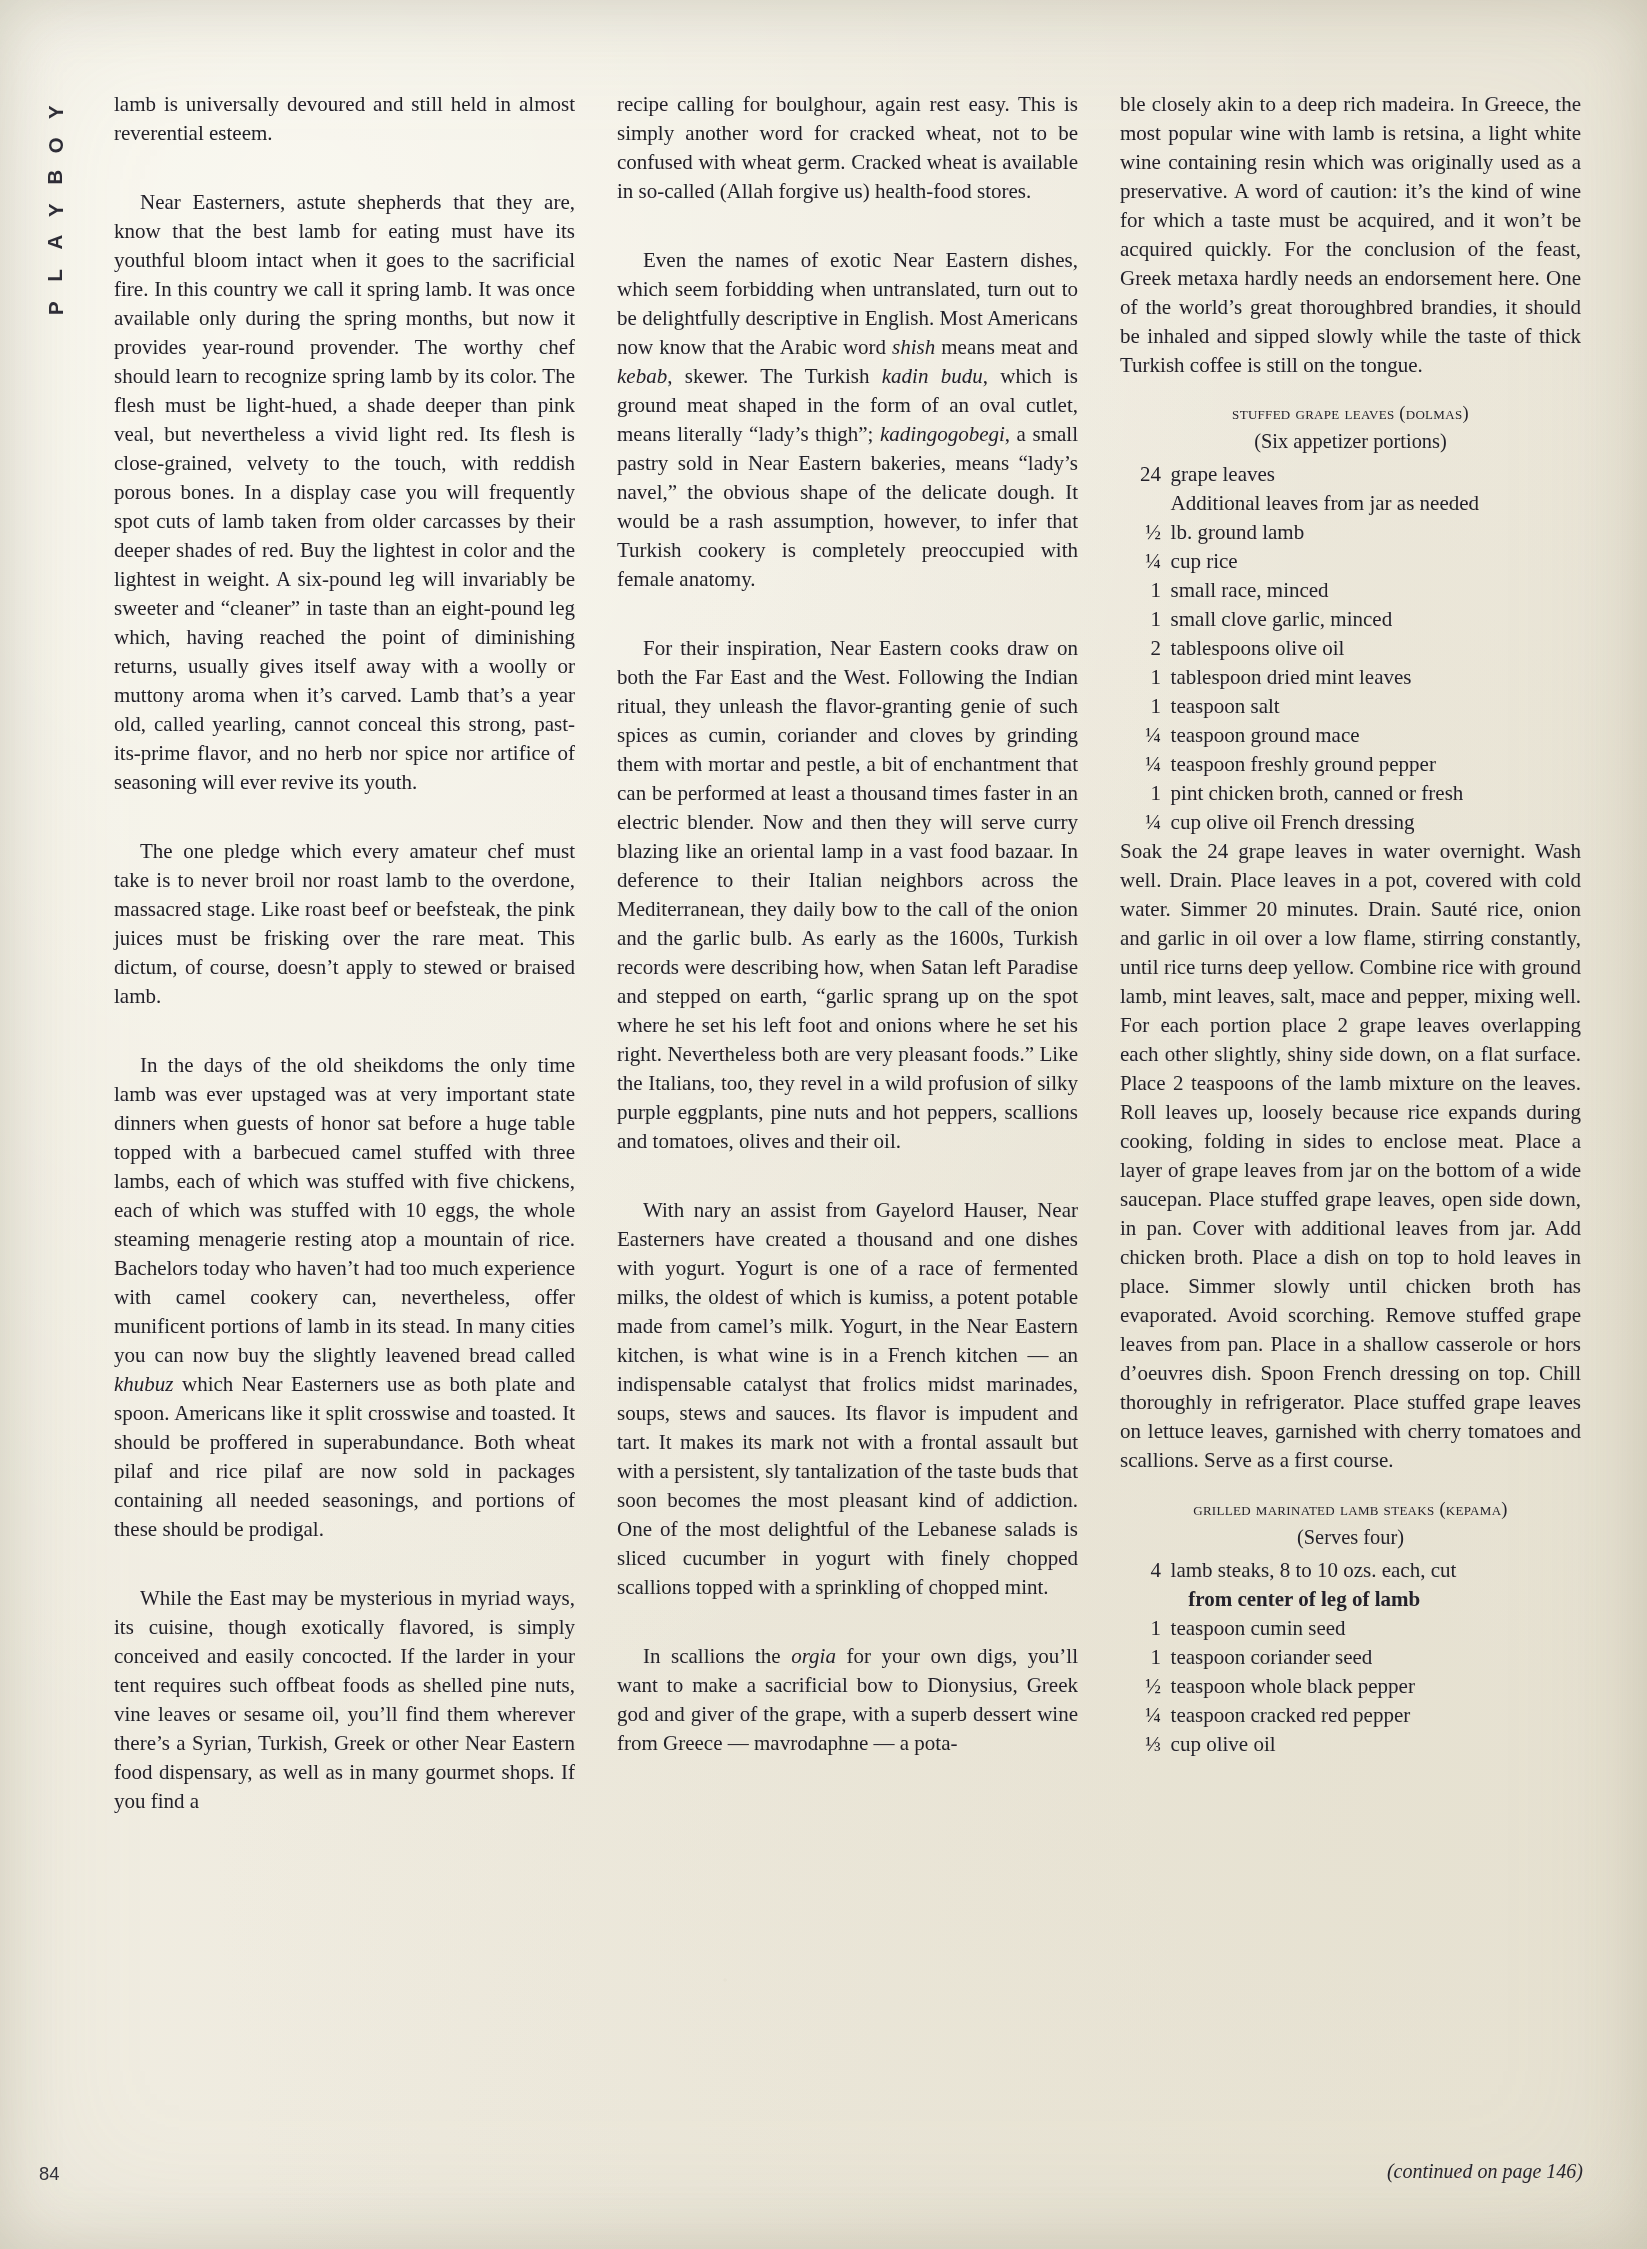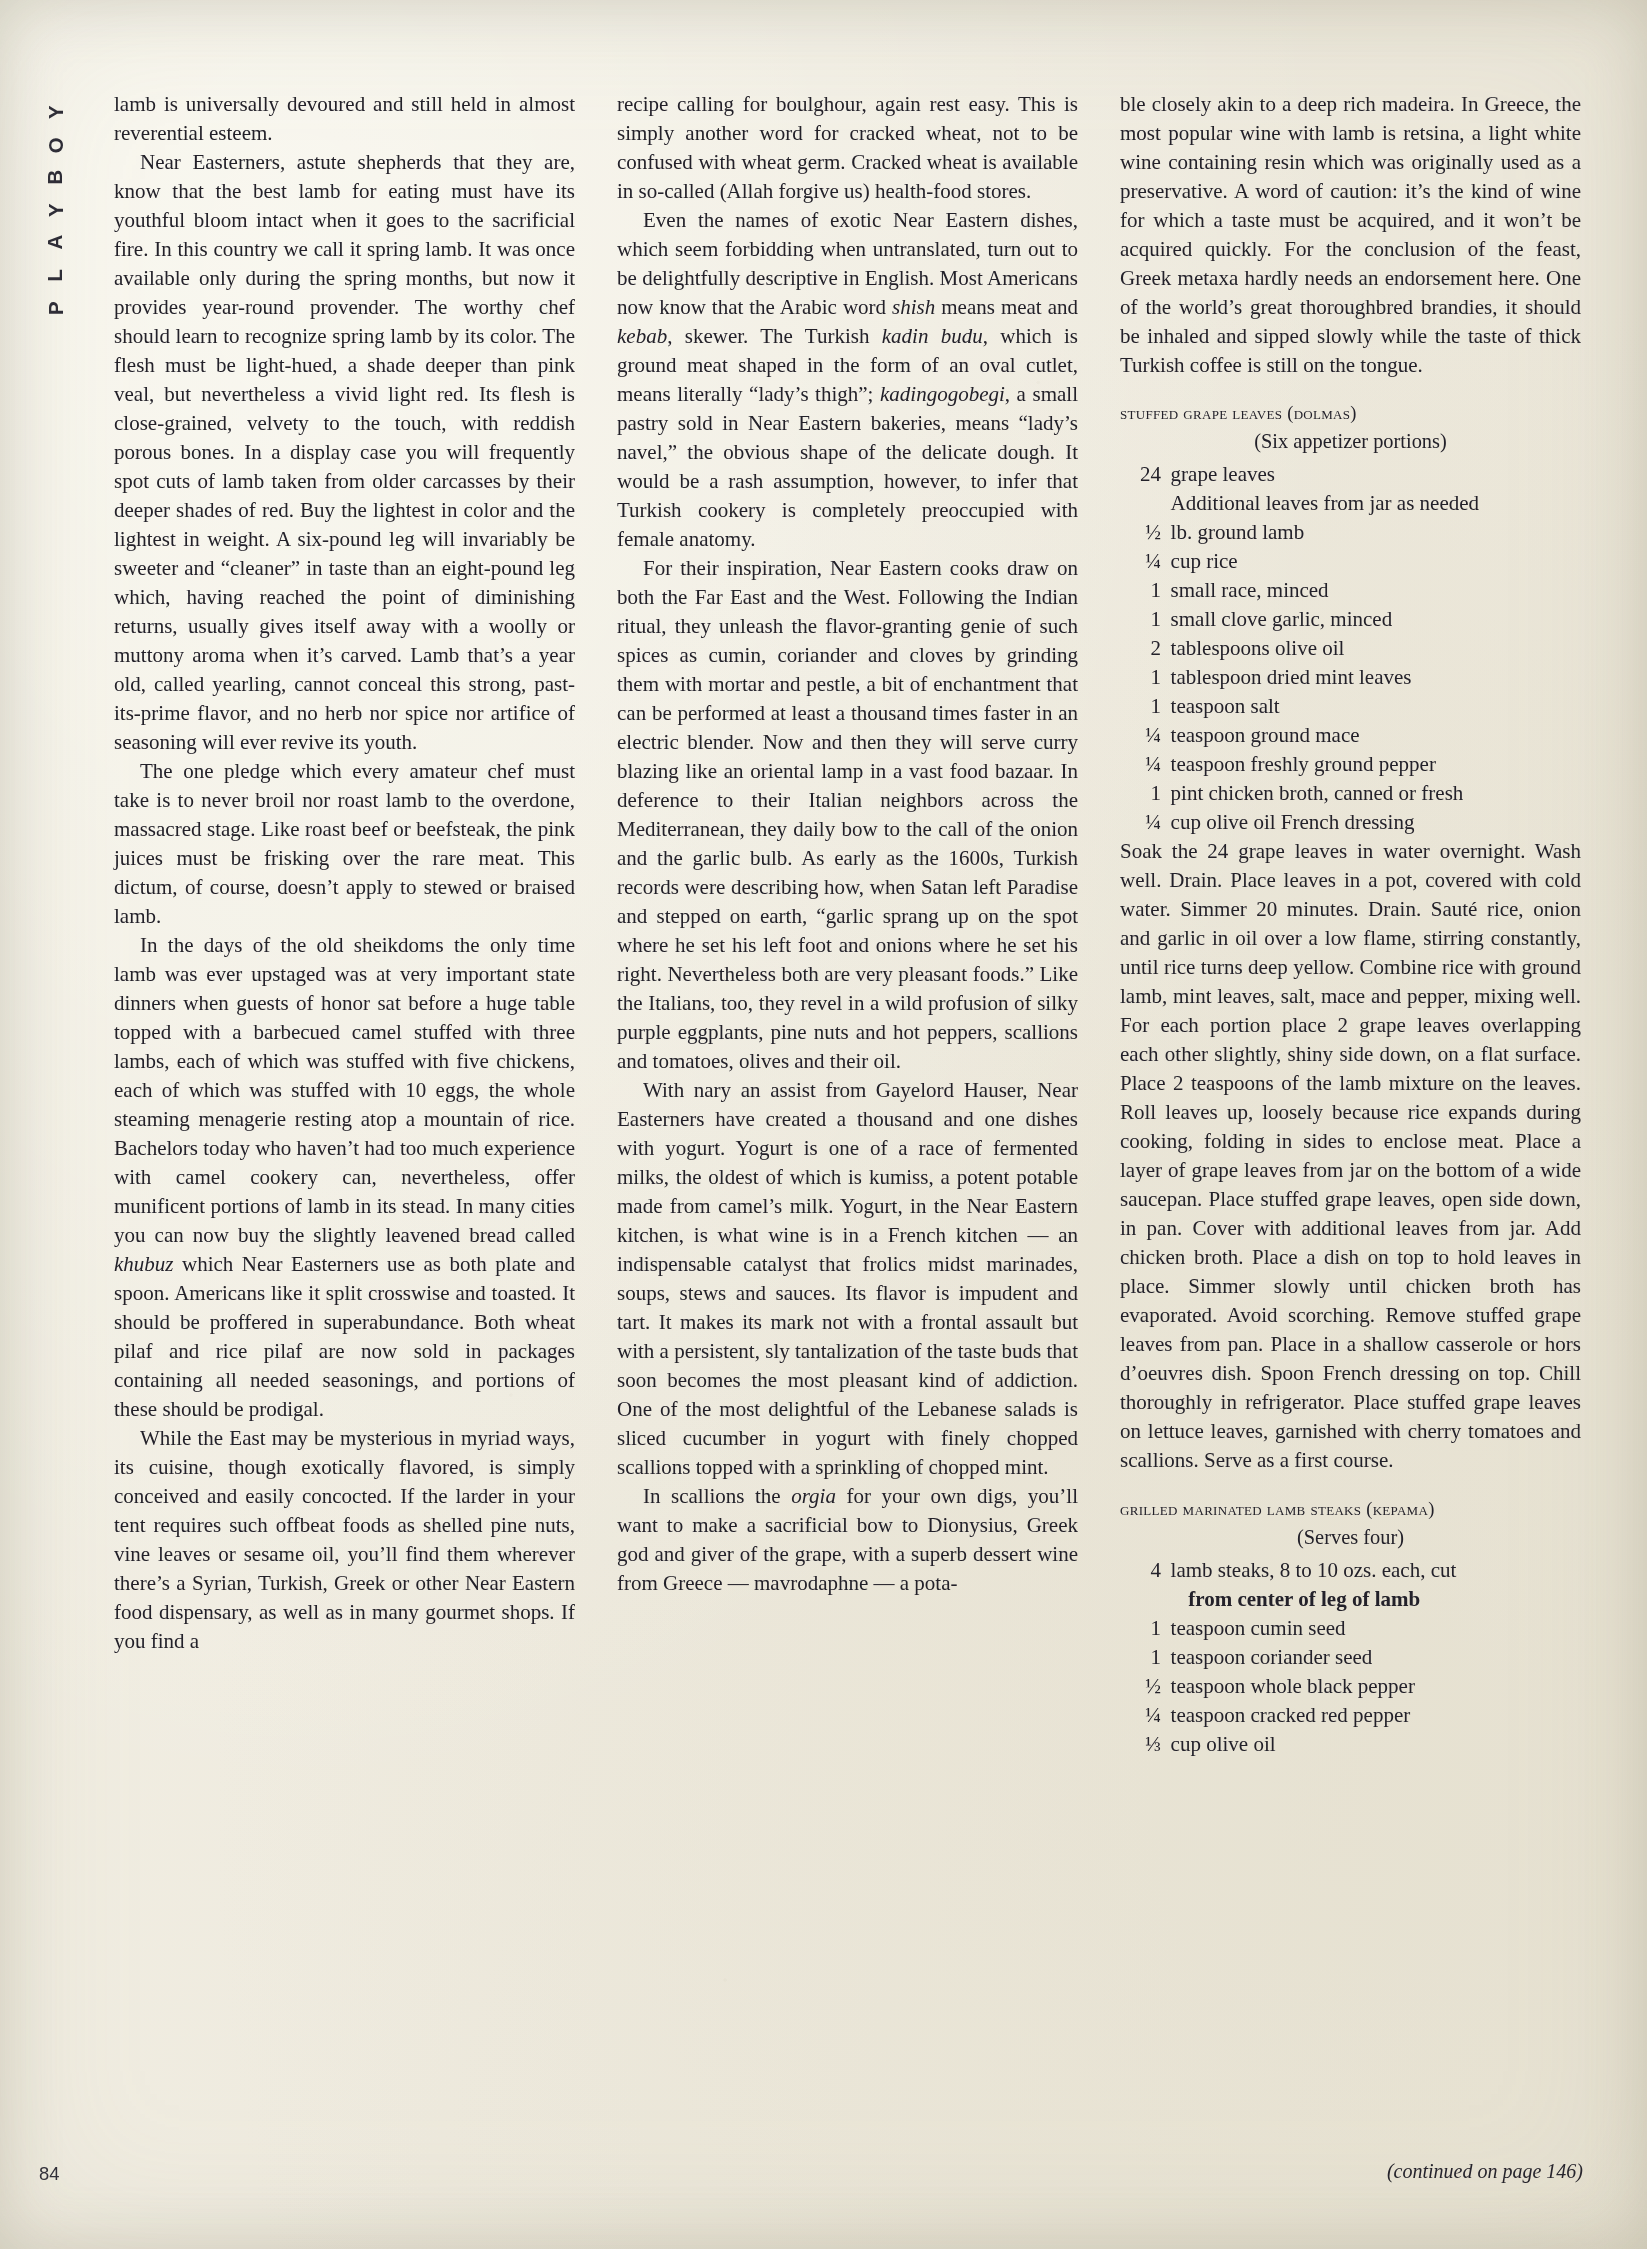--- a/index.html
+++ b/index.html
@@ -78,30 +78,31 @@
     text-align: justify;
     text-justify: inter-word;
     -webkit-hyphens: none;
     hyphens: none;
   }
   .col p {
     margin: 0;
   }
   .col p.ind {
     text-indent: 26px;
+    margin-top: 40px;
   }
   .col p.first {
     text-indent: 0;
   }
   i, .it { font-style: italic; }
 
   
   .recipe-head {
     margin-top: 20.4px;
-    text-align: left;
+    text-align: center;
     font-variant: small-caps;
     font-size: 18.4px;
     letter-spacing: 0.3px;
     line-height: 26px;
     text-transform: lowercase;
   }
   .recipe-yield {
     text-align: center;
     font-size: 20.4px;
     line-height: 30px;

